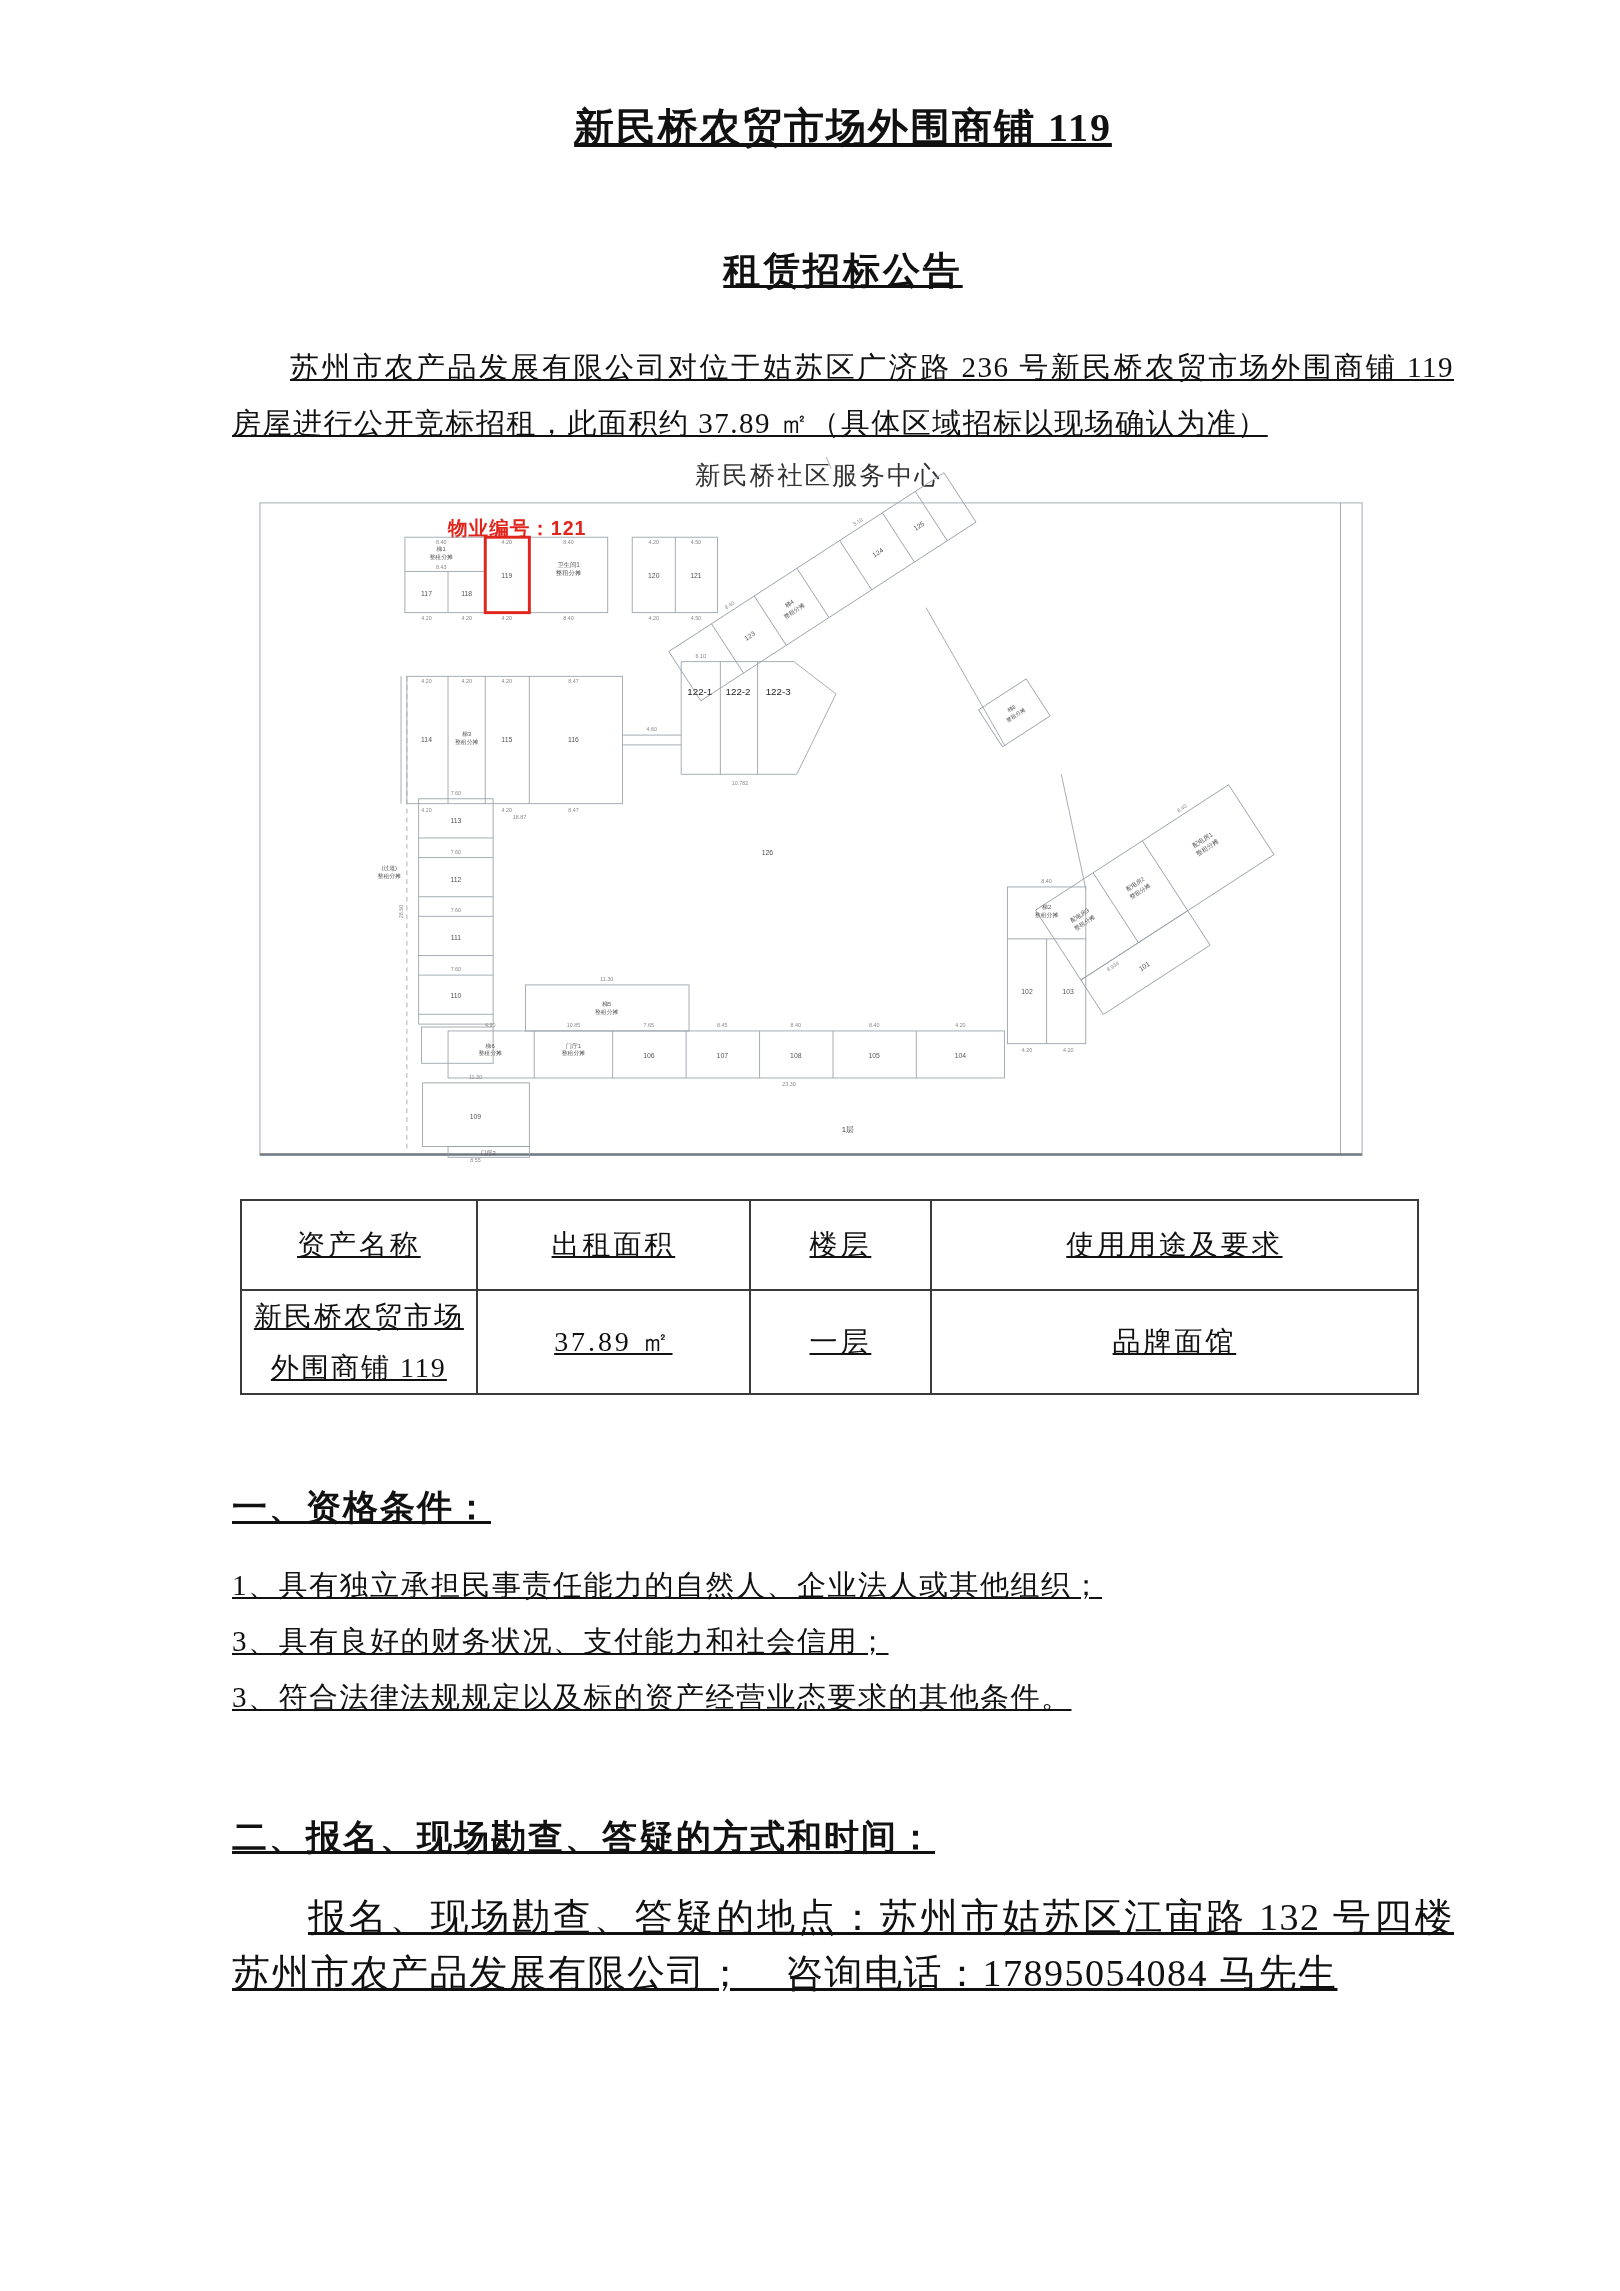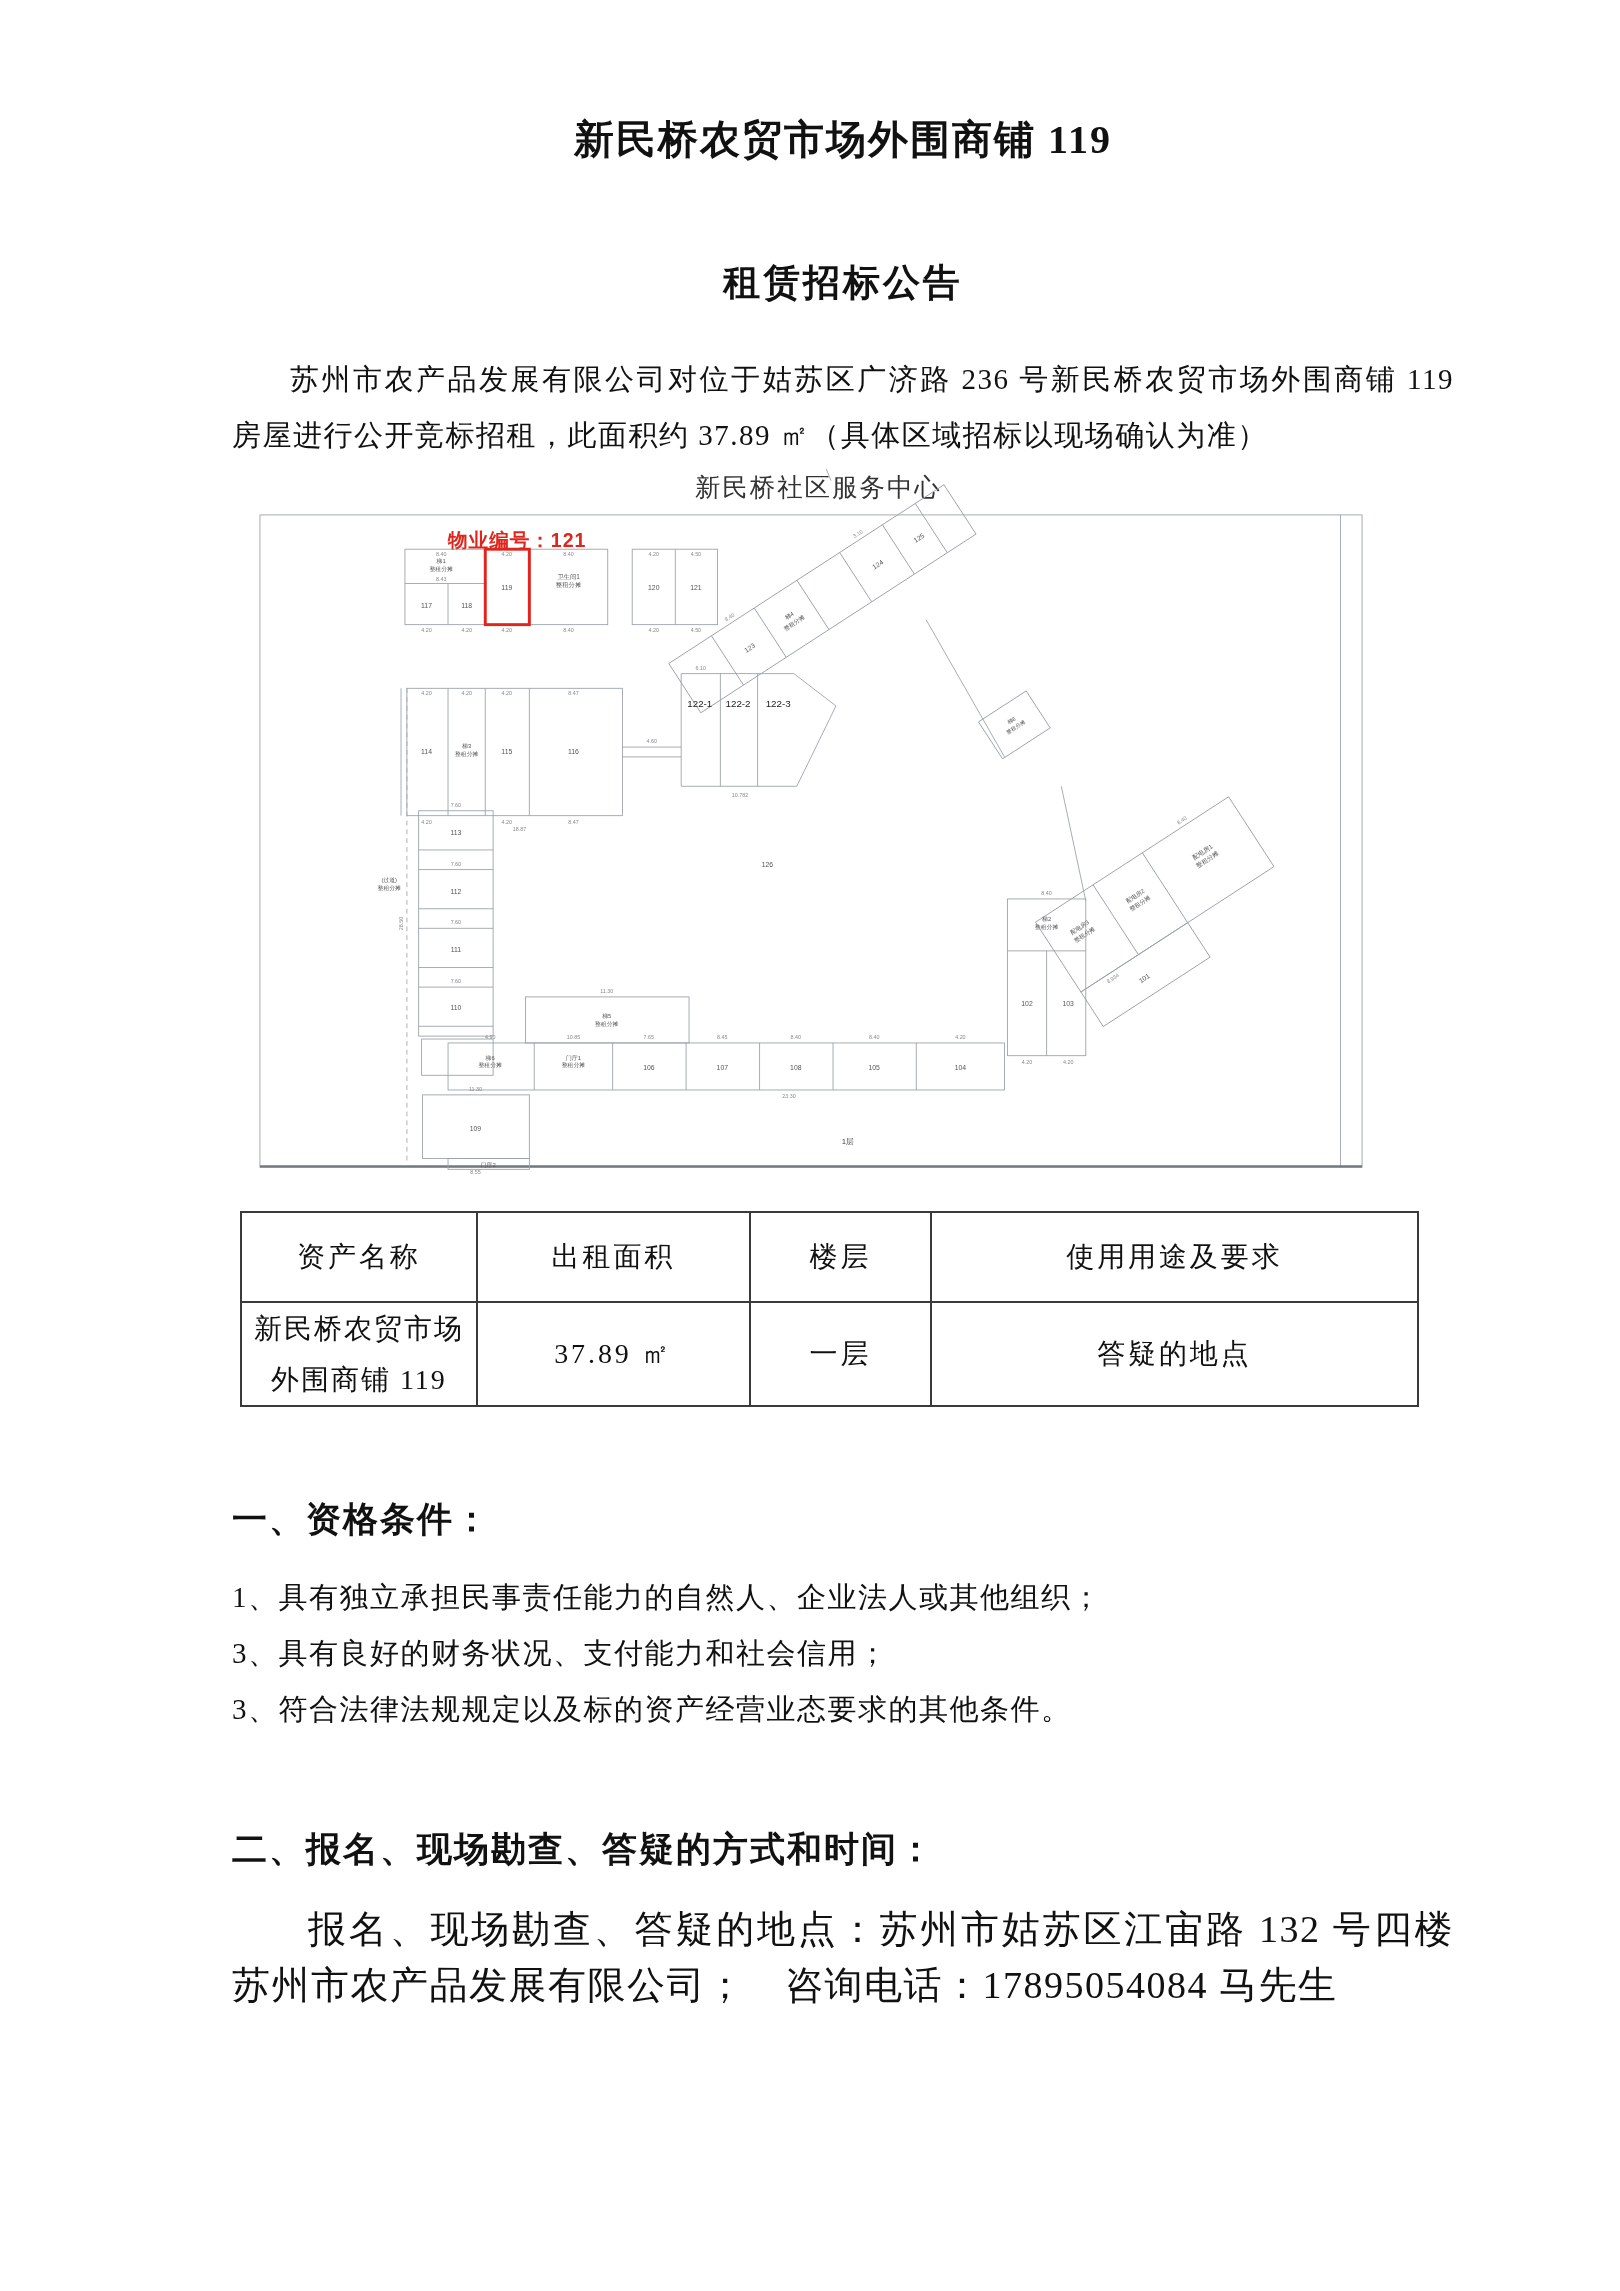--- a/index.html
+++ b/index.html
@@ -1,21 +1,21 @@
 <!DOCTYPE html>
 <html><head>
 <meta charset="utf-8">
 <style>
   html,body { margin:0; padding:0; background:#e8e8e8; }
   .page {
     position:relative; width:1620px; height:2292px; margin:0 auto;
     background:#ffffff; overflow:hidden;
     font-family:"Liberation Serif","DejaVu Serif",serif; color:#111;
   }
-  .content { padding:16px 166px 0 232px; }
+  .content { padding:4px 166px 0 232px;text-decoration:underline; }
 
   .doc-title {
     margin:0; padding-top:98px; text-align:center;
     font-size:40px; line-height:51px; font-weight:bold; letter-spacing:2px;
   }
   .doc-subtitle {
     margin:94px 0 0; text-align:center;
     font-size:37px; line-height:47px; font-weight:bold; letter-spacing:2.9px;
   }
   .intro {
@@ -286,21 +286,21 @@
           <td style="width:15.3%">楼层</td>
           <td style="width:41.5%">使用用途及要求</td>
         </tr>
         <tr class="datarow">
           <td class="asset-cell">
             <div>新民桥农贸市场</div>
             <div>外围商铺 119</div>
           </td>
           <td>37.89 ㎡</td>
           <td>一层</td>
-          <td>答疑的地点</td>
+          <td>品牌面馆</td>
         </tr>
       </tbody>
     </table>
 
     <h3 class="sec-heading">一、资格条件：</h3>
     <div class="items">
       <div>1、具有独立承担民事责任能力的自然人、企业法人或其他组织；</div>
       <div>3、具有良好的财务状况、支付能力和社会信用；</div>
       <div>3、符合法律法规规定以及标的资产经营业态要求的其他条件。</div>
     </div>

